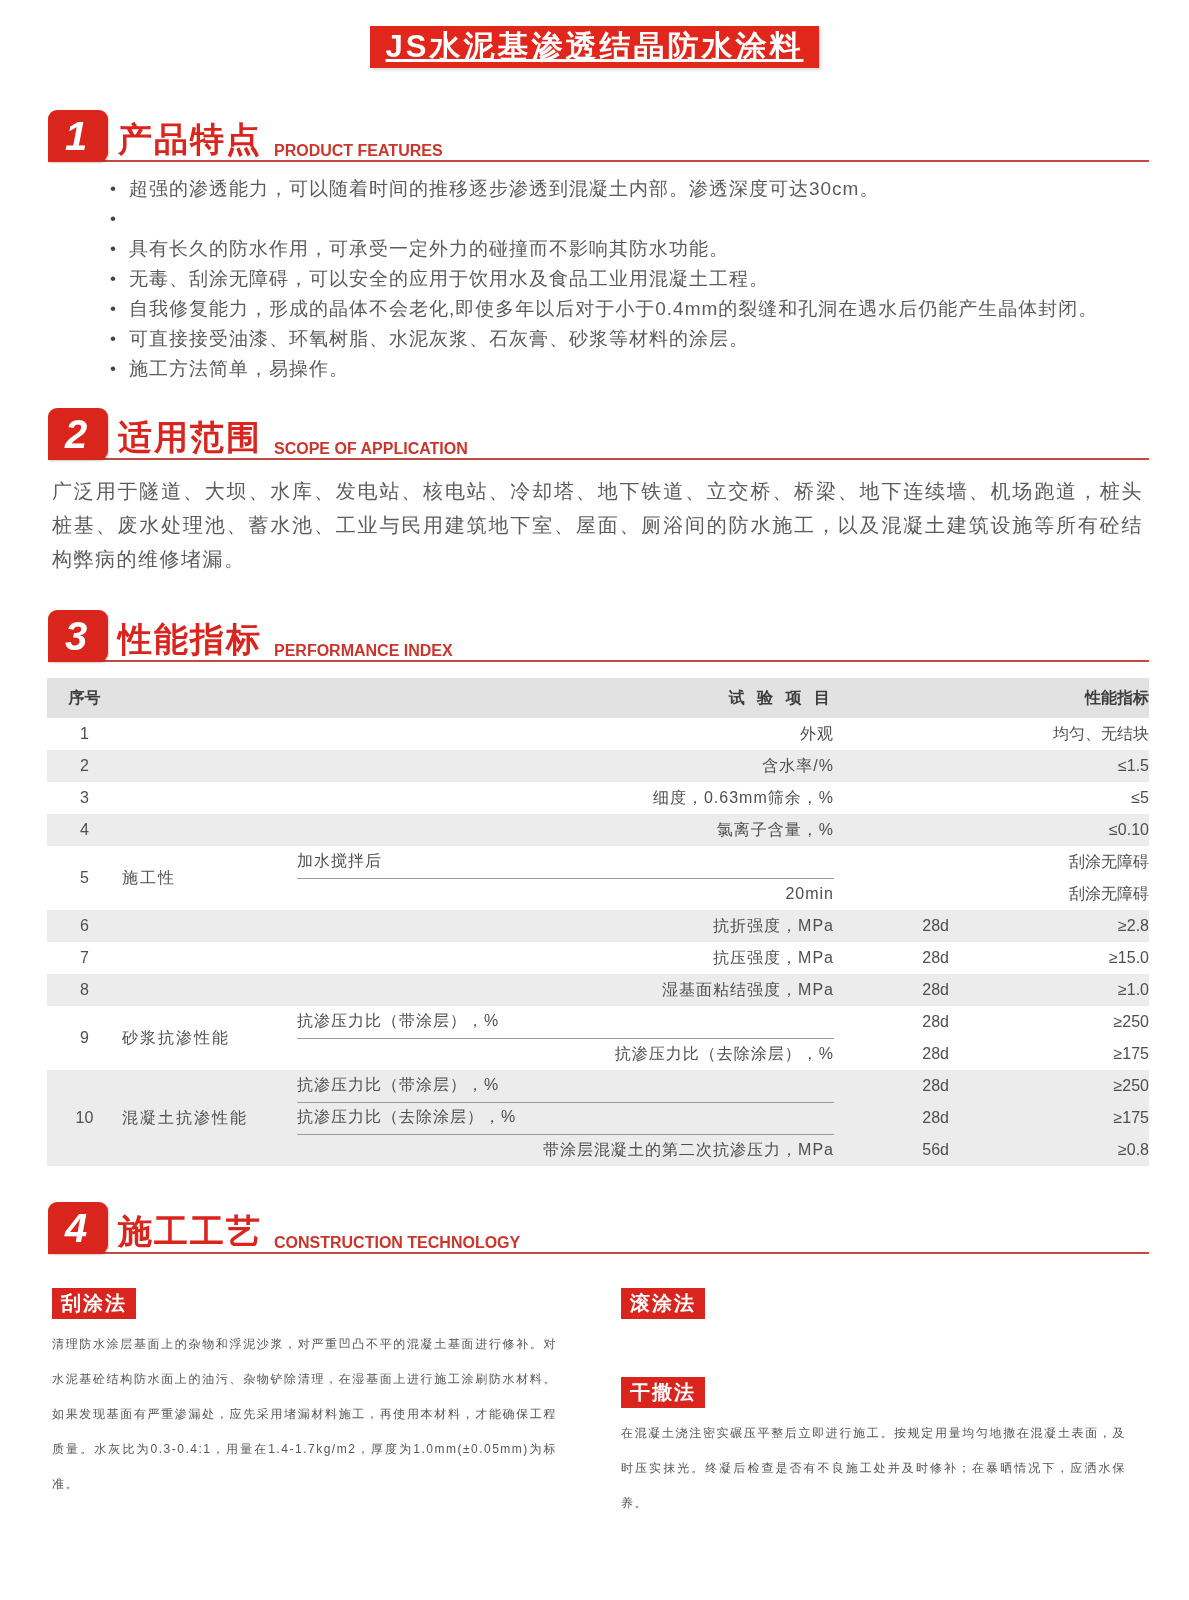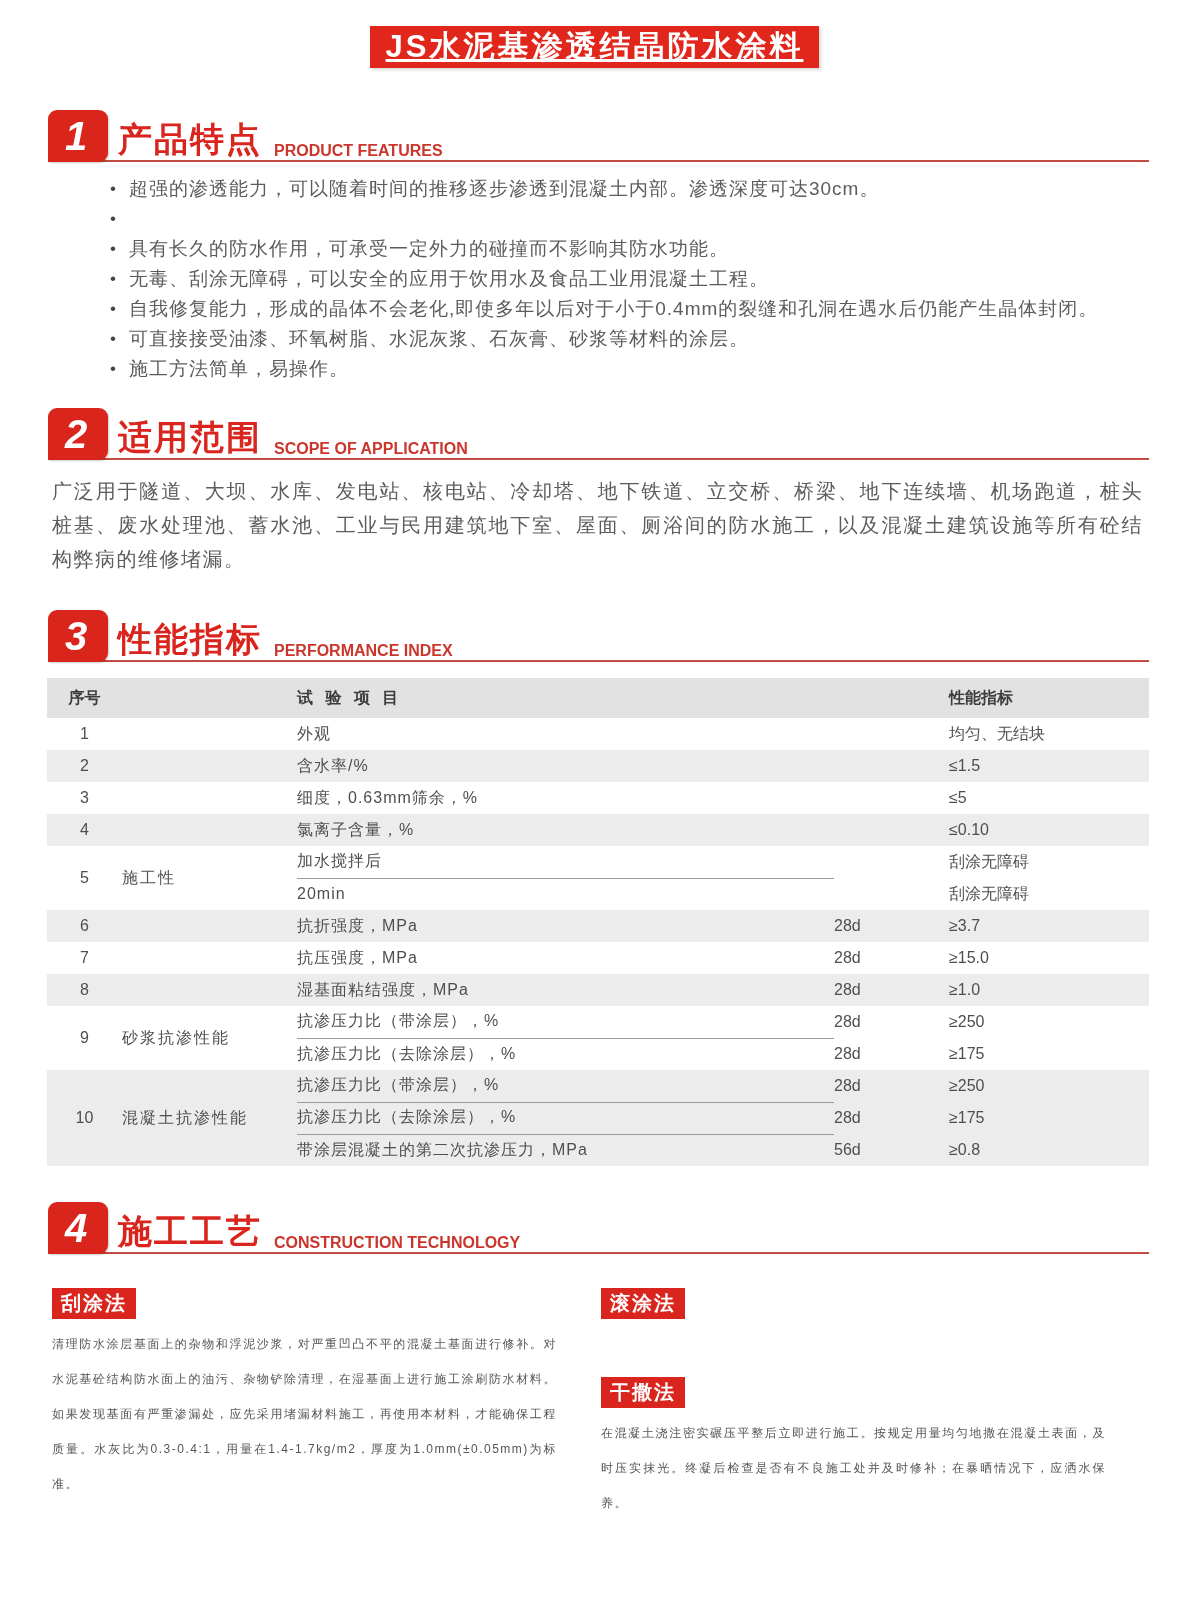--- a/index.html
+++ b/index.html
@@ -45,31 +45,31 @@
     color:#5c5c5c;letter-spacing:1.5px;text-align:justify;
   }
   
   .ptable{margin:16px 40px 0 47px;font-size:16px;color:#4f4f4f;}
   .t-row{display:flex;align-items:center;}
   .t-row.shaded{background:#ececec;}
   .t-head{background:#e2e2e2;font-weight:bold;color:#3d3d3d;height:40px;}
   .t-no{width:75px;text-align:center;flex-shrink:0;}
   .t-cat{width:175px;flex-shrink:0;letter-spacing:2px;}
   .t-lines{flex:1;display:flex;flex-direction:column;}
-  .t-line{display:flex;align-items:center;height:32px;}
+  .t-line{display:flex;align-items:center;height:32px;text-align:right;}
   .t-head .t-line{height:40px;}
   .t-item{flex:1;letter-spacing:1px;}
   .t-head .t-item{letter-spacing:4px;}
   .t-age{width:115px;flex-shrink:0;}
   .t-val{width:200px;flex-shrink:0;}
   .t-line.sep .t-item{border-bottom:1px solid #9b9b9b;height:100%;display:flex;align-items:center;}
   .t-line.sep .t-age{border-bottom:0;}
   
   
-  .construction{display:flex;margin:18px 40px 0 52px;gap:44px;}
+  .construction{display:flex;margin:18px 40px 0 52px;gap:64px;}
   .col{width:505px;}
   .method-label{
     display:inline-block;background:#d9251d;color:#fff;
     font-size:20px;font-weight:bold;letter-spacing:2px;
     padding:2px 9px;margin-top:16px;
   }
   .method-text{
     margin-top:8px;font-size:12px;line-height:35px;color:#555;
     letter-spacing:1.5px;text-align:justify;
   }
@@ -212,21 +212,21 @@
           </div>
         </div>
       </div>
       <div class="t-row shaded">
         <div class="t-no">6</div>
         <div class="t-cat"></div>
         <div class="t-lines">
           <div class="t-line">
             <div class="t-item">抗折强度，MPa</div>
             <div class="t-age">28d</div>
-            <div class="t-val">≥3.7</div>
+            <div class="t-val">≥2.8</div>
           </div>
         </div>
       </div>
       <div class="t-row">
         <div class="t-no">7</div>
         <div class="t-cat"></div>
         <div class="t-lines">
           <div class="t-line">
             <div class="t-item">抗压强度，MPa</div>
             <div class="t-age">28d</div>

